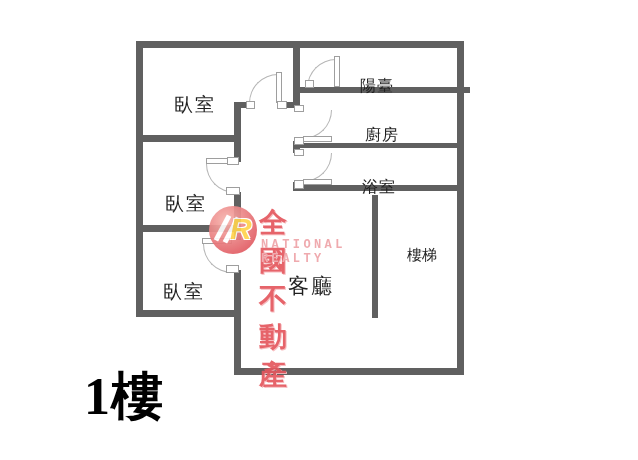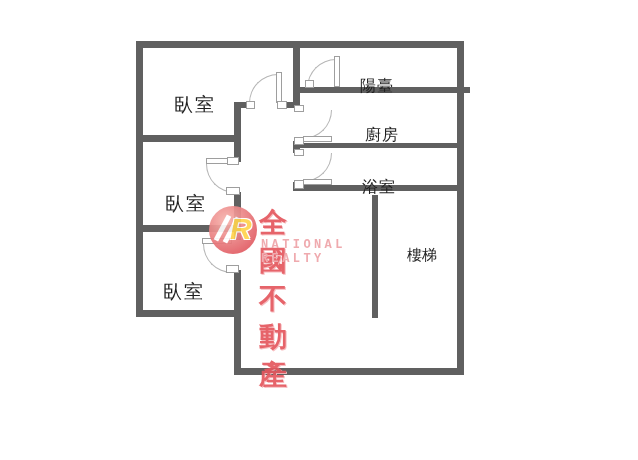--- a/index.html
+++ b/index.html
@@ -111,16 +111,18 @@
     <div class="wm-title">全國不動產</div>
     <div class="wm-sub">NATIONAL REALTY</div>
   </div>
 
   <span class="lbl lbl-19" style="left:195px;top:85px;">臥室</span>
   <span class="lbl lbl-19" style="left:186px;top:184px;">臥室</span>
   <span class="lbl lbl-19" style="left:184px;top:272px;">臥室</span>
   <span class="lbl lbl-16" style="left:377px;top:66px;">陽臺</span>
   <span class="lbl lbl-16" style="left:382px;top:115px;">廚房</span>
   <span class="lbl lbl-16" style="left:379px;top:167px;font-family:Liberation Serif, serif;">浴室</span>
+  <span class="lbl lbl-21" style="left:311px;top:266px;">客廳</span>
   <span class="lbl lbl-15" style="left:422px;top:235px;">樓梯</span>
 
+  <div class="floor-lbl">1樓</div>
 
 </div>
 
 </body></html>

